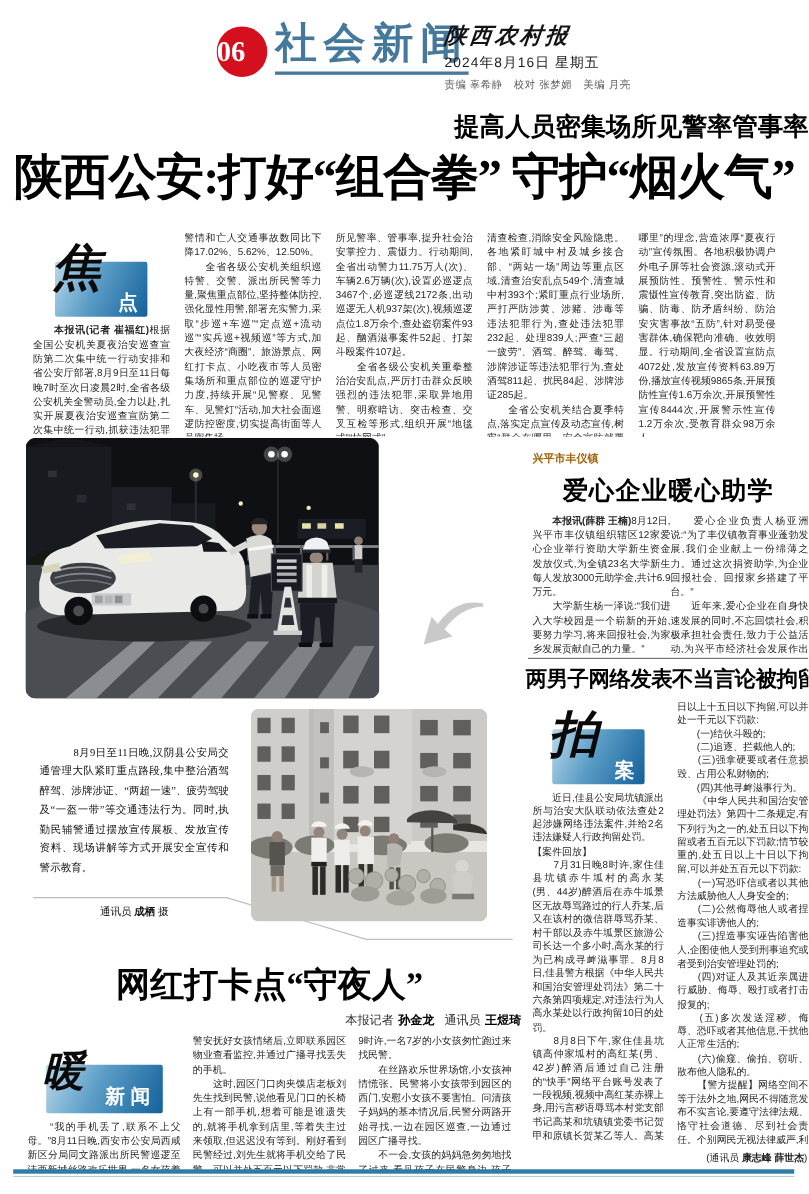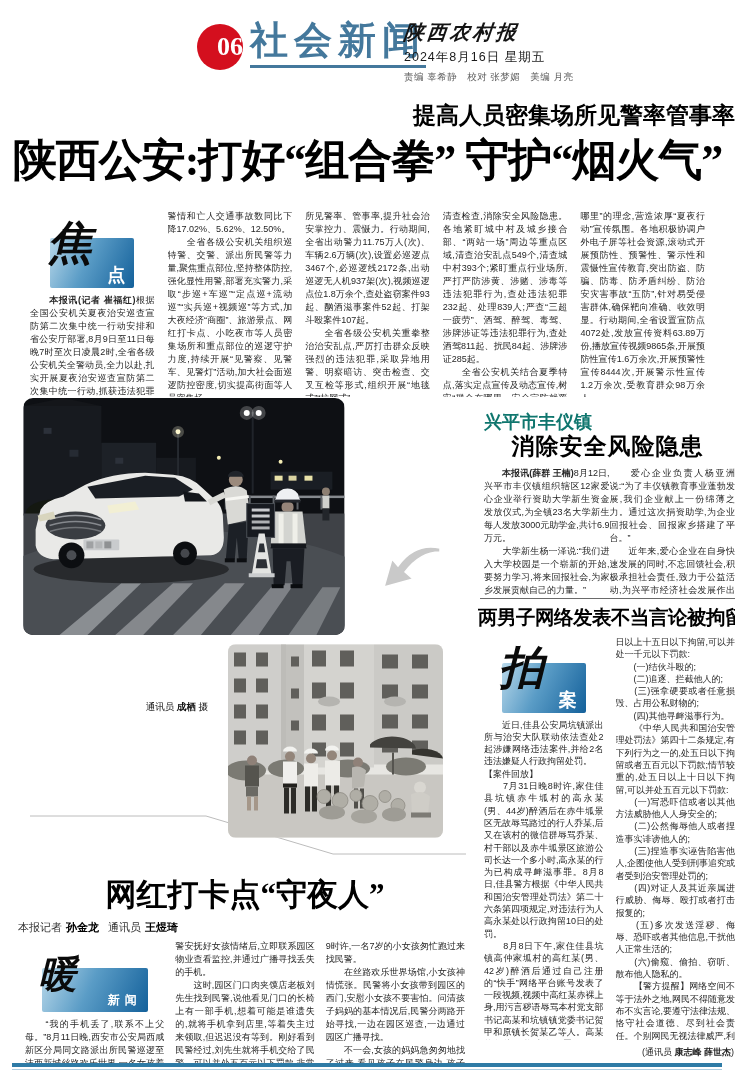--- a/index.html
+++ b/index.html
@@ -1,21 +1,21 @@
 <!DOCTYPE html>
 <html><head>
 <meta charset="utf-8">
 <style>
   html,body{margin:0;padding:0;background:#fff;}
   .page{position:relative;width:735px;height:1085px;background:#ffffff;overflow:hidden;
         font-family:"Liberation Sans", sans-serif;color:#222;}
 
   
   .page-circle{position:absolute;left:197px;top:24px;width:46px;height:46px;border-radius:50%;
-    background:#d40f1e;color:#fff;font-size:26px;font-weight:700;text-align:right;line-height:46px;
+    background:#d40f1e;color:#fff;font-size:26px;font-weight:700;text-align:left;line-height:46px;
     font-family:"Liberation Serif", serif;}
   .section-title{position:absolute;left:250px;top:20px;font-size:38px;font-weight:700;color:#44789c;
     letter-spacing:6px;border-bottom:3px solid #44789c;padding-bottom:3px;line-height:1.1;text-align:right;}
   .masthead{position:absolute;left:404px;top:19px;}
   .paper-name{font-size:20px;font-weight:700;font-style:italic;font-family:"Liberation Serif", serif;
     letter-spacing:3px;color:#141414;transform:skewX(-6deg);display:inline-block;}
   .date-line{font-size:12.5px;color:#1b1b1b;margin-top:3px;letter-spacing:1px;}
   .staff-line{font-size:9.5px;color:#5c5c5c;margin-top:5px;letter-spacing:0.5px;}
 
   
@@ -31,42 +31,42 @@
   .lead-cols .col{flex:1;}
 
   
   .badge{position:relative;width:84px;height:50px;margin:2px auto 6px;
     background:linear-gradient(115deg,#b8d8ea 0%,#5a9cc6 45%,#14619b 100%);border-radius:2px;}
   .badge .bk{position:absolute;left:-3px;top:-17px;font-size:45px;font-weight:900;font-style:italic;
     font-family:"Liberation Serif", serif;color:#0a0a0a;line-height:1;}
   .badge .wh{position:absolute;right:9px;bottom:4px;color:#fff;font-size:18px;font-weight:700;line-height:1;}
   .badge.warm{width:106px;height:44px;}
   .badge.warm .bk{font-size:38px;top:-13px;}
-  .badge.warm .wh{font-size:12px;letter-spacing:5px;right:6px;bottom:6px;margin-top:44px;}
+  .badge.warm .wh{font-size:18px;letter-spacing:5px;right:6px;bottom:6px;margin-top:44px;}
 
   
   .photo1{position:absolute;left:23px;top:398px;width:322px;height:237px;border-radius:10px;overflow:hidden;}
   .photo2{position:absolute;left:228px;top:644px;width:215px;height:194px;border-radius:8px;overflow:hidden;}
   .arrow{position:absolute;left:372px;top:540px;width:72px;height:54px;}
   .deco-line{position:absolute;left:28px;top:808px;width:440px;height:54px;}
 
   .caption{position:absolute;left:36px;top:658px;width:172px;font-size:9.6px;line-height:17.5px;
     text-align:justify;color:#111;font-family:"Liberation Serif", serif;white-space:pre-wrap;}
-  .caption .credit{display:block;text-align:right;margin-top:5px;}
+  .caption .credit{display:block;text-align:center;margin-top:5px;}
 
   
   .nw-title{position:absolute;left:25px;top:874px;width:440px;text-align:center;font-size:31px;font-weight:900;
     font-family:"Liberation Serif", serif;color:#000;}
-  .nw-byline{position:absolute;left:18px;top:920px;width:440px;text-align:left;font-size:11px;color:#333;}
+  .nw-byline{position:absolute;left:40px;top:920px;width:440px;text-align:right;font-size:11px;color:#333;}
   .nw-byline .b{margin:0 6px 0 4px;color:#000;}
   .nw-cols{position:absolute;left:25px;top:940px;width:440px;height:126px;display:flex;gap:11px;}
   .nw-cols .col{flex:1;}
 
   
-  .aid-kicker{position:absolute;left:484px;top:410px;font-size:18px;font-weight:700;color:#0f766e;}
+  .aid-kicker{position:absolute;left:484px;top:410px;font-size:10px;font-weight:700;color:#a16207;}
   .aid-headline{position:absolute;left:480px;top:431px;width:255px;text-align:center;font-size:23px;
     font-weight:800;color:#000;letter-spacing:1px;}
   .aid-cols{position:absolute;left:484px;top:467px;width:251px;height:130px;display:flex;}
   .aid-cols .col{flex:1;}
   .divider{position:absolute;left:480px;top:598px;width:255px;height:1px;background:#6a6a6a;}
 
   .det-headline{position:absolute;left:478px;top:604px;width:258px;text-align:center;font-size:19.5px;
     font-weight:900;color:#000;white-space:nowrap;letter-spacing:-0.5px;}
   .det-cols{position:absolute;left:484px;top:636px;width:251px;height:404px;display:flex;gap:12px;}
   .det-cols .col{flex:1;}
@@ -199,20 +199,21 @@
     </svg>
   </div>
 
   <div class="arrow">
     <svg width="72" height="54" viewBox="0 0 72 54" xmlns="http://www.w3.org/2000/svg">
       <path d="M68,8 C50,4 36,12 26,26 L20,19 L12,47 L41,39 L33,32 C42,20 54,12 68,12 Z" fill="#c9c9c9" stroke="#ffffff" stroke-width="1.5"></path>
     </svg>
   </div>
 
   <div class="caption">
+    <span>　　8月9日至11日晚,汉阴县公安局交通管理大队紧盯重点路段,集中整治酒驾醉驾、涉牌涉证、“两超一速”、疲劳驾驶及“一盔一带”等交通违法行为。同时,执勤民辅警通过摆放宣传展板、发放宣传资料、现场讲解等方式开展安全宣传和警示教育。</span>
     <span class="credit"><span>通讯员 </span><span class="b">成栖</span><span> 摄</span></span>
   </div>
 
   <div class="deco-line">
     <svg width="440" height="54" viewBox="0 0 440 54" xmlns="http://www.w3.org/2000/svg">
       <polyline points="2,8 178,8 305,46 438,46" fill="none" stroke="#bcbcbc" stroke-width="1"></polyline>
     </svg>
   </div>
 
   <div class="photo2">
@@ -323,21 +324,21 @@
     </div>
     <div class="col bt">警安抚好女孩情绪后,立即联系园区物业查看监控,并通过广播寻找丢失的手机。
 　　这时,园区门口肉夹馍店老板刘先生找到民警,说他看见门口的长椅上有一部手机,想着可能是谁遗失的,就将手机拿到店里,等着失主过来领取,但迟迟没有等到。刚好看到民警经过,刘先生就将手机交给了民警。可以并处五百元以下罚款,非常激动,脸上露出了笑容。
 　　“妈妈找不见了。”同一天晚上</div>
     <div class="col bt">9时许,一名7岁的小女孩匆忙跑过来找民警。
 　　在丝路欢乐世界场馆,小女孩神情慌张。民警将小女孩带到园区的西门,安慰小女孩不要害怕。问清孩子妈妈的基本情况后,民警分两路开始寻找,一边在园区巡查,一边通过园区广播寻找。
 　　不一会,女孩的妈妈急匆匆地找了过来,看见孩子在民警身边,孩子妈妈悬着的心终于放松下来,并对民警连声感谢。</div>
   </div>
 
   <div class="aid-kicker">兴平市丰仪镇</div>
-  <div class="aid-headline">消除安全风险隐患</div>
+  <div class="aid-headline">爱心企业暖心助学</div>
   <div class="aid-cols">
     <div class="col bt"><span class="b">　　本报讯(薛群 王楠)</span><span>8月12日,兴平市丰仪镇组织辖区12家爱心企业举行资助大学新生资金发放仪式,为全镇23名大学新生每人发放3000元助学金,共计6.9万元。
 　　大学新生杨一泽说:“我们进入大学校园是一个崭新的开始,要努力学习,将来回报社会,为家乡发展贡献自己的力量。”</span></div>
     <div class="col bt">　　爱心企业负责人杨亚洲说:“为了丰仪镇教育事业蓬勃发展,我们企业献上一份绵薄之力。通过这次捐资助学,为企业回报社会、回报家乡搭建了平台。”
 　　近年来,爱心企业在自身快速发展的同时,不忘回馈社会,积极承担社会责任,致力于公益活动,为兴平市经济社会发展作出了积极贡献。</div>
   </div>
 
   <div class="divider"></div>
 
   <div class="det-headline">两男子网络发表不当言论被拘留</div>

